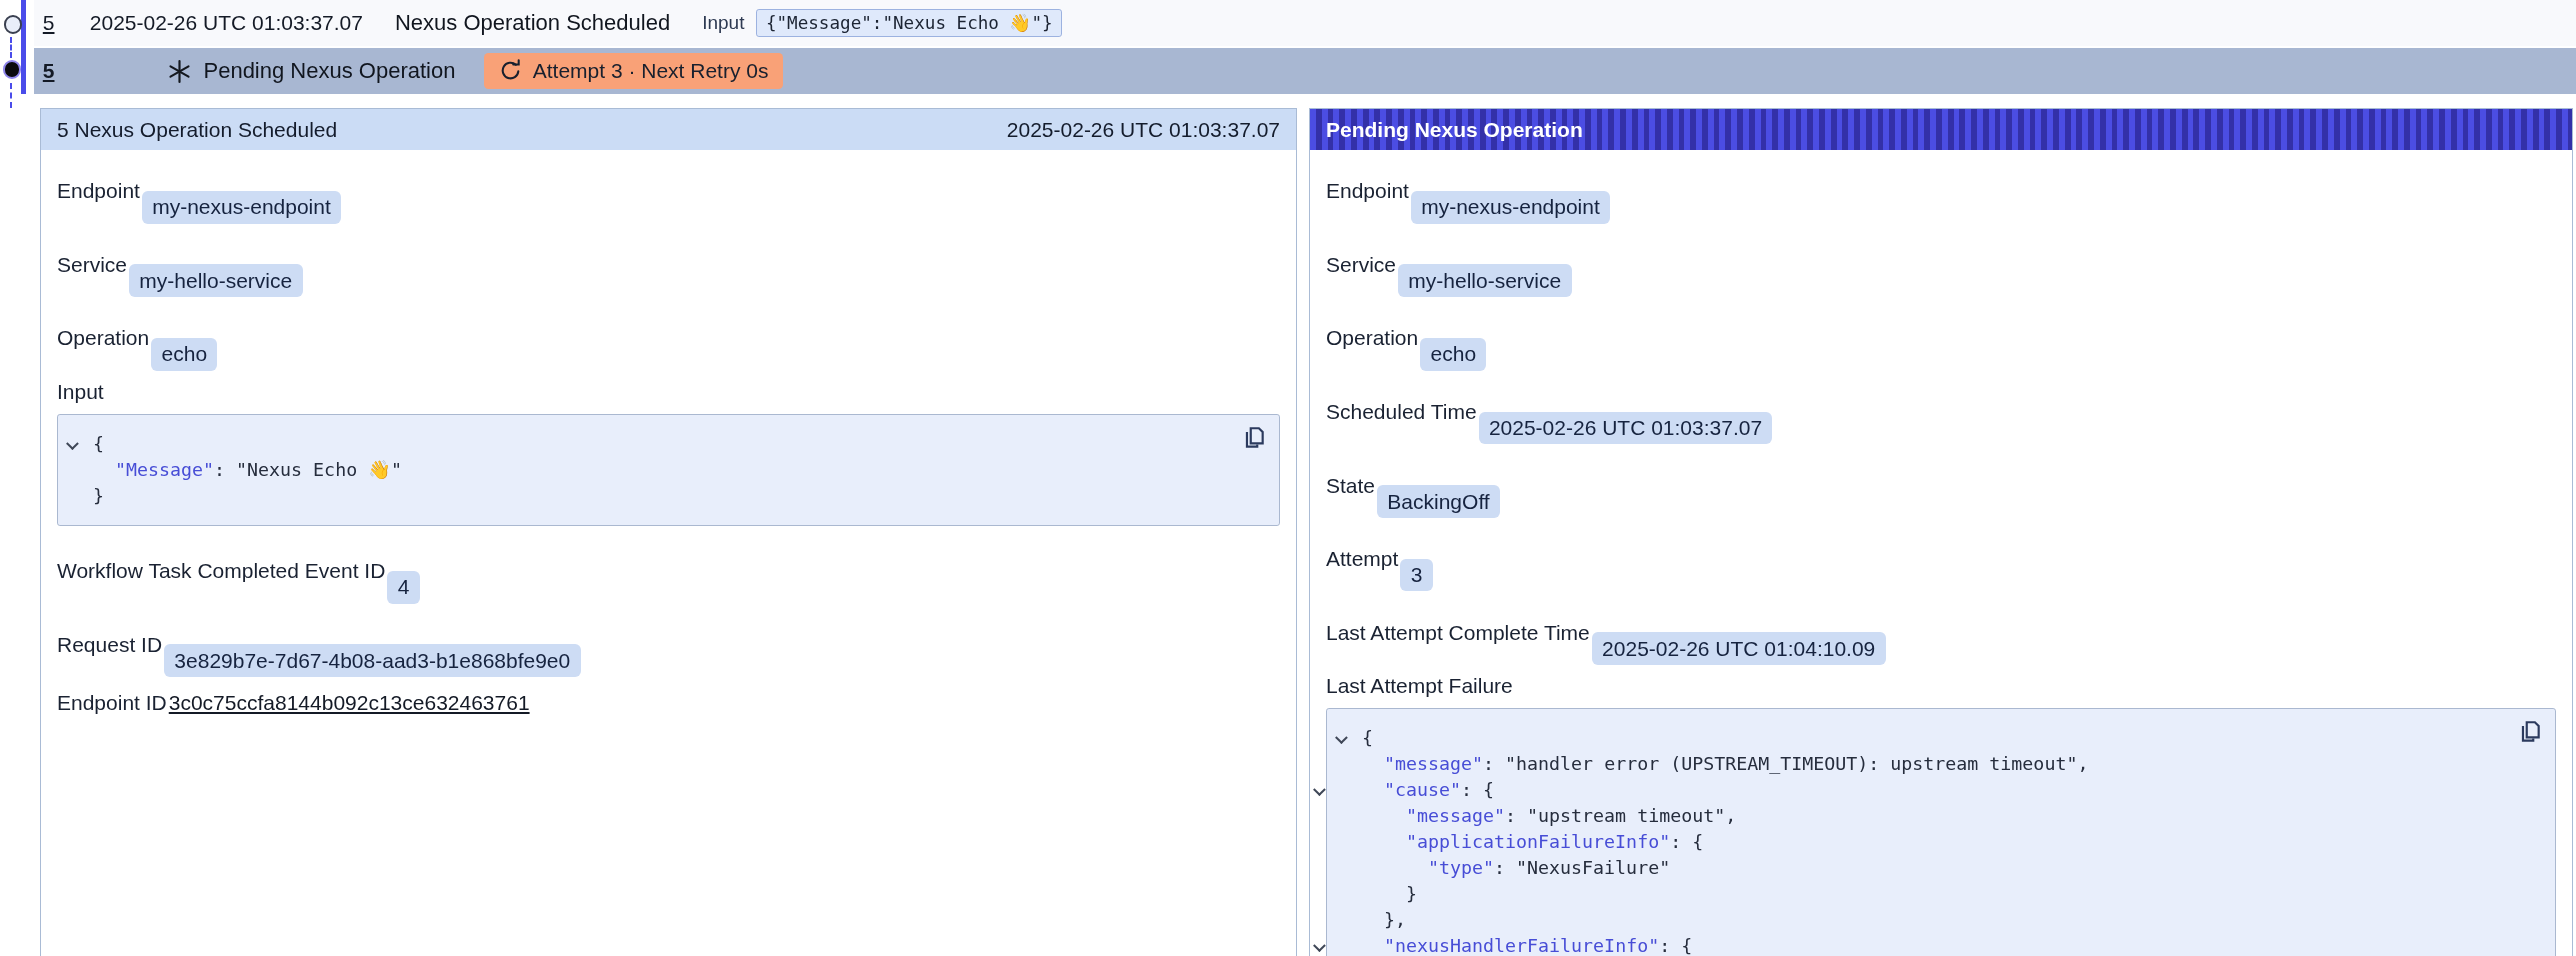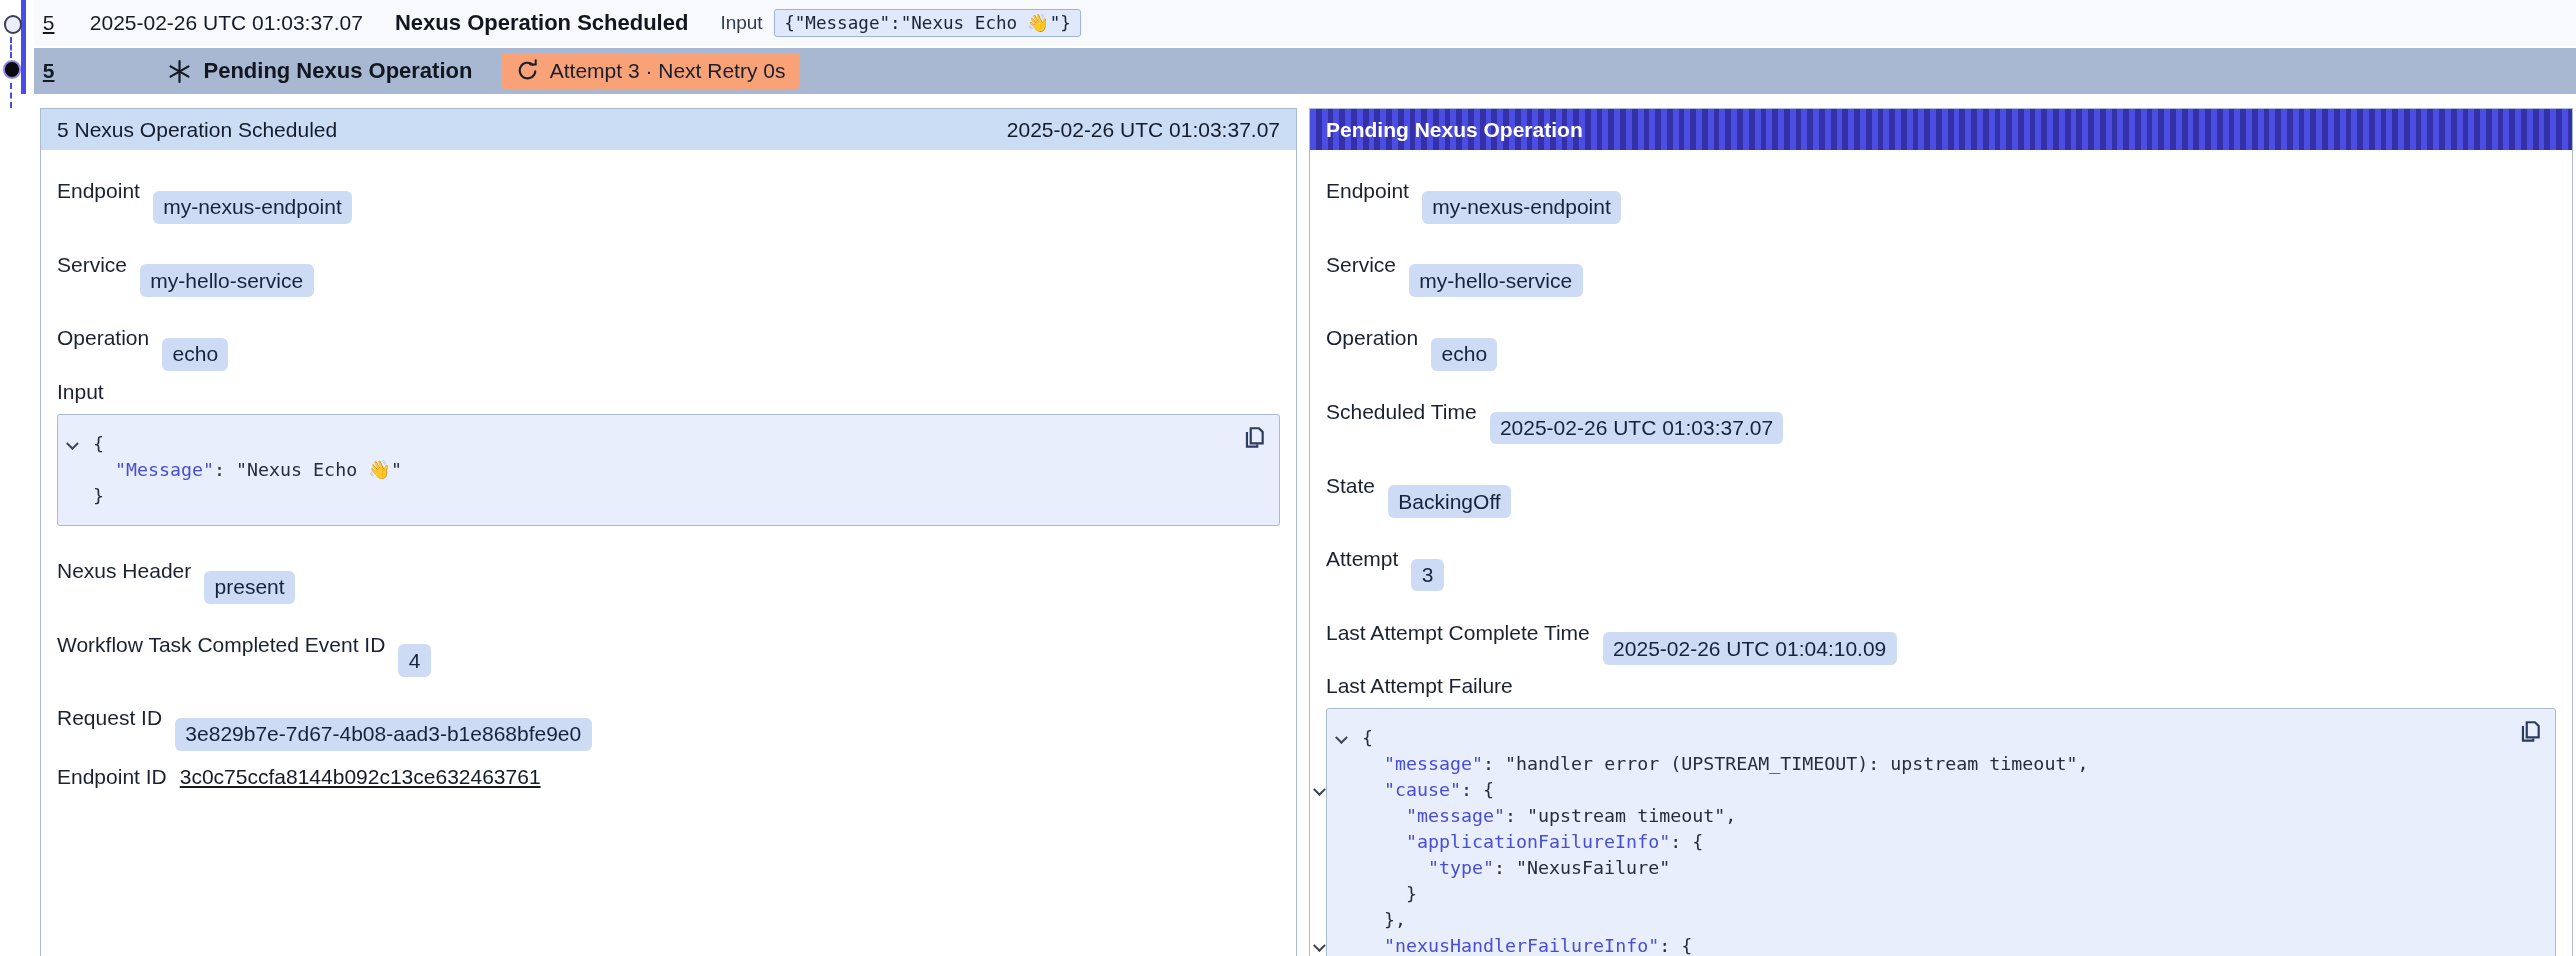--- a/index.html
+++ b/index.html
@@ -16,41 +16,41 @@
   .tl-dash2{top:83px;height:25px;}
   .tl-filled-dot{position:absolute;left:2.9px;top:60px;width:14.6px;height:14.6px;border-radius:50%;
     background:#0b0b0e;border:2.2px solid #9087ec;box-sizing:content-box;}
   
   .event-row{position:absolute;left:34px;right:0;display:flex;align-items:center;cursor:pointer;}
   .row1{top:0;height:46px;background:#f8f9fc;}
   .row2{top:48px;height:46px;background:#a8b7d2;}
   .ev-id{font-size:21px;color:#141a26;text-decoration:underline;margin-left:8.8px;min-width:16px;}
   .row2 .ev-id{font-weight:600;}
   .ev-time{font-size:21px;margin-left:31px;color:#141a26;}
-  .ev-title{font-size:22px;font-weight:700;margin-left:32px;color:#11161f;}
+  .ev-title{font-size:22px;font-weight:400;margin-left:32px;color:#11161f;}
   .ev-input-label{font-size:19px;margin-left:32px;color:#2e3a52;}
   .ev-chip{margin-left:11.7px;font-family:"DejaVu Sans Mono",monospace;font-size:17.6px;
     background:#dfe9fb;border:1.5px solid #9cb2e0;border-radius:2.9px;padding:2.9px 8.8px;color:#1c2433;}
   .sparkle{margin-left:108px;display:flex;}
   .row2 .ev-title{margin-left:11.7px;}
   .retry-badge{margin-left:29px;display:flex;align-items:center;gap:10.3px;background:#f9a177;
     border-radius:4.4px;padding:5.9px 14.6px;font-size:21px;color:#18202e;}
   
   .card{position:absolute;top:108px;bottom:0;background:#fff;border:1.5px solid #a9bbd5;border-bottom:none;
     box-sizing:border-box;overflow:hidden;}
   .card-left{left:40px;width:1257px;}
   .card-right{left:1309px;width:1264px;}
   .card-header{height:41px;display:flex;align-items:center;justify-content:space-between;
     padding:0 16px;font-size:21px;color:#141c2c;}
   .card-header.plain{background:#cbdcf5;}
   .card-header.striped{
     background:repeating-linear-gradient(90deg,#4b4de3 0px,#4b4de3 5.9px,#3330a8 5.9px,#3330a8 11.7px);
     color:#ffffff;font-weight:600;}
   .card-body{padding:8.8px 16px 14.6px 16px;}
-  .field-row{display:flex;align-items:center;gap:13px;min-height:34px;margin-bottom:8.8px;}
+  .field-row{display:flex;align-items:center;gap:2px;min-height:34px;margin-bottom:8.8px;}
   .field-label{font-size:21px;color:#1a2232;white-space:nowrap;}
   .badge{background:#cddcf4;color:#16233f;font-size:21px;padding:4.4px 10.3px;border-radius:5.9px;white-space:nowrap;margin-top:32px;}
   .link-value{font-size:21px;color:#141a26;text-decoration:underline;cursor:pointer;white-space:nowrap;}
   .section-label{font-size:21px;color:#1a2232;margin:7.3px 0 10.3px 0;}
   
   .code-block{position:relative;background:#e8eefb;border:1.5px solid #aab8d0;border-radius:2.9px;
     padding:16px 51px 16px 35px;margin-bottom:13px;
     font-family:"DejaVu Sans Mono",monospace;font-size:18.3px;color:#262d3d;}
   .code-line{position:relative;line-height:26px;white-space:pre;}
   .json-key{color:#474dd6;}
@@ -125,24 +125,20 @@
           <path d="M5.5 6.5 V 20 H 15 V 18"></path>
         </svg>
       </button>
       <div>
           <div class="code-line" style="padding-left: 0px;"><span class="chev" style="left: -25px;"></span><span class="json-plain">{</span></div>
           <div class="code-line" style="padding-left: 22px;"><span class="json-key">"Message"</span><span class="json-plain">: "Nexus Echo 👋"</span></div>
           <div class="code-line" style="padding-left: 0px;"><span class="json-plain">}</span></div>
         </div>
     </div>
     <div>
-        <div class="field-row">
-          <span class="field-label">Nexus Header</span>
-          <span class="badge">present</span>
-        </div>
         <div class="field-row">
           <span class="field-label">Workflow Task Completed Event ID</span>
           <span class="badge">4</span>
         </div>
         <div class="field-row">
           <span class="field-label">Request ID</span>
           <span class="badge">3e829b7e-7d67-4b08-aad3-b1e868bfe9e0</span>
         </div>
         <div class="field-row">
           <span class="field-label">Endpoint ID</span>

